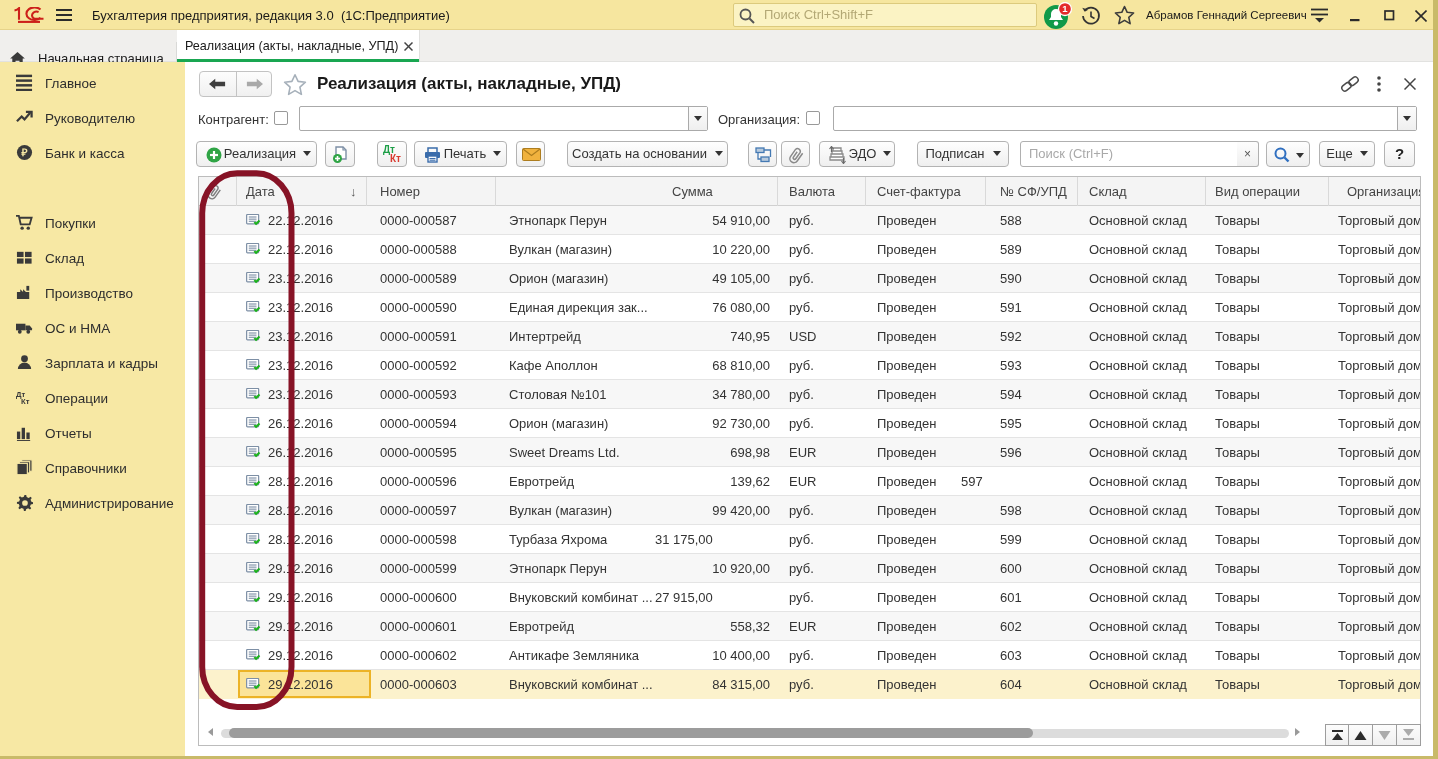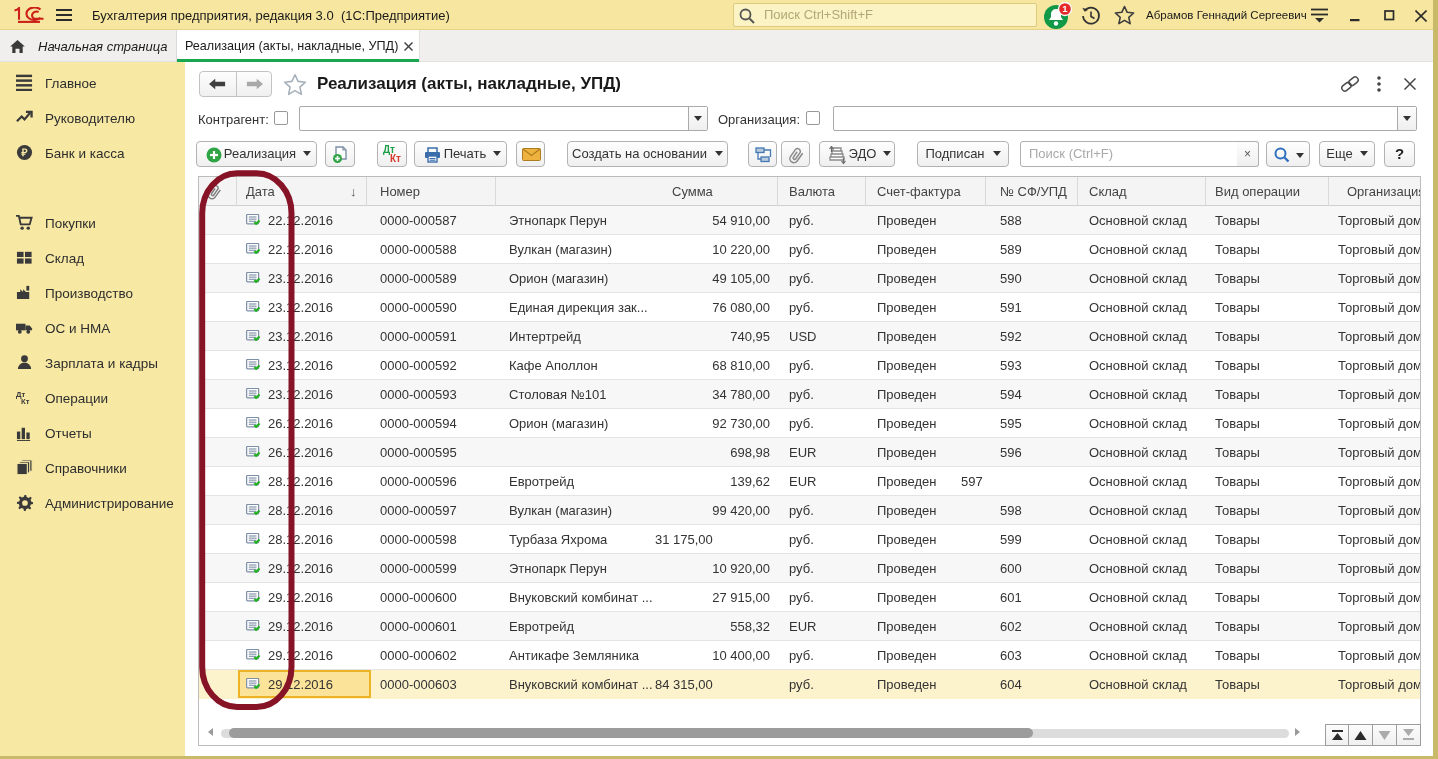--- a/index.html
+++ b/index.html
@@ -4,21 +4,21 @@
   * { margin:0; padding:0; box-sizing:border-box; }
   html,body { width:1438px; height:759px; overflow:hidden; }
   body { font-family:"Liberation Sans", sans-serif; font-size:13px; color:#333; background:#fff; position:relative; }
   .abs { position:absolute; }
   
   #topbar { left:0; top:0; width:1438px; height:30px; background:#f6e69f; border-bottom:1px solid #e6d38a; }
   #title { left:92px; top:8px; color:#1a1a1a; font-size:13px; }
   #tsearch { left:733px; top:3px; width:304px; height:24px; background:#fbf3c4; border:1px solid #dcca7d; border-radius:2px; color:#b3a875; font-size:13px; line-height:22px; padding-left:30px; }
   
   #tabbar { left:0; top:30px; width:1438px; height:32px; background:#f0efed; border-bottom:1px solid #e2e2e0; }
-  #hometab { left:0; top:0; width:177px; height:32px; border-right:1px solid #d9d9d7;font-style:italic; }
+  #hometab { left:0; top:12px; width:177px; height:32px; border-right:1px solid #d9d9d7; }
   #acttab { left:177px; top:0; width:243px; height:32px; background:#fff; border-right:1px solid #e0e0de; white-space:nowrap; }
   #acttab .grn { position:absolute; left:0; bottom:0; width:100%; height:3px; background:#19a651; }
   
   #sidebar { left:0; top:62px; width:185px; height:694px; background:#f7e8a4; }
   .sitem { position:absolute; left:0; width:185px; height:35px; color:#333; }
   .sitem .txt { position:absolute; left:45px; top:10px; font-size:13.5px; color:#2e2e2e; white-space:nowrap; }
   .sitem .ico { position:absolute; left:16px; top:8px; width:17px; height:17px; }
   
   #content { left:185px; top:62px; width:1247px; height:694px; background:#fff; }
   
@@ -570,20 +570,21 @@
             <g stroke="#7d8fa5" stroke-width="1.3">
               <line x1="3" y1="3.5" x2="12" y2="3.5"></line>
               <line x1="3" y1="6" x2="12" y2="6"></line>
               <line x1="3" y1="8.5" x2="12" y2="8.5"></line>
             </g>
             <path d="M9.5 9.5 L11.5 11.5 L15.5 7.5" fill="none" stroke="#19b219" stroke-width="2.4"></path>
           </svg>
           <span style="position:absolute;left:31px">26.12.2016</span>
         </div>
         <div class="cell" style="left:168px;width:129px;padding-left:13px">0000-000595</div>
+        <div class="cell" style="left:297px;width:159px;padding-left:13px">Sweet Dreams Ltd.</div>
         <div class="cell" style="left:456px;width:123px;text-align:right;padding-right:8px">698,98</div>
         <div class="cell" style="left:579px;width:88px;padding-left:11px">EUR</div>
         <div class="cell" style="left:667px;width:120px;padding-left:11px">Проведен</div>
         <div class="cell" style="left:787px;width:92px;padding-left:14px">596</div>
         <div class="cell" style="left:879px;width:128px;padding-left:11px">Основной склад</div>
         <div class="cell" style="left:1007px;width:123px;padding-left:9px">Товары</div>
         <div class="cell" style="left:1130px;width:91px;padding-left:9px">Торговый дом</div>
       </div>
 <div class="rline" style="top:289px"></div>
 <div class="row" style="top:290px">
@@ -690,21 +691,21 @@
               <line x1="3" y1="3.5" x2="12" y2="3.5"></line>
               <line x1="3" y1="6" x2="12" y2="6"></line>
               <line x1="3" y1="8.5" x2="12" y2="8.5"></line>
             </g>
             <path d="M9.5 9.5 L11.5 11.5 L15.5 7.5" fill="none" stroke="#19b219" stroke-width="2.4"></path>
           </svg>
           <span style="position:absolute;left:31px">29.12.2016</span>
         </div>
         <div class="cell" style="left:168px;width:129px;padding-left:13px">0000-000600</div>
         <div class="cell" style="left:297px;width:159px;padding-left:13px">Внуковский комбинат ...</div>
-        <div class="cell" style="left:456px;width:123px;text-align:right;padding-right:8px">27 915,00</div>
+        <div class="cell" style="left:456px;width:123px;padding-right:8px">27 915,00</div>
         <div class="cell" style="left:579px;width:88px;padding-left:11px">руб.</div>
         <div class="cell" style="left:667px;width:120px;padding-left:11px">Проведен</div>
         <div class="cell" style="left:787px;width:92px;padding-left:14px">601</div>
         <div class="cell" style="left:879px;width:128px;padding-left:11px">Основной склад</div>
         <div class="cell" style="left:1007px;width:123px;padding-left:9px">Товары</div>
         <div class="cell" style="left:1130px;width:91px;padding-left:9px">Торговый дом</div>
       </div>
 <div class="rline" style="top:434px"></div>
 <div class="row alt" style="top:435px">
         <div class="cell" style="left:38px;width:130px">
@@ -763,21 +764,21 @@
               <line x1="3" y1="3.5" x2="12" y2="3.5"></line>
               <line x1="3" y1="6" x2="12" y2="6"></line>
               <line x1="3" y1="8.5" x2="12" y2="8.5"></line>
             </g>
             <path d="M9.5 9.5 L11.5 11.5 L15.5 7.5" fill="none" stroke="#19b219" stroke-width="2.4"></path>
           </svg>
           <span style="position:absolute;left:31px">29.12.2016</span>
         </div>
         <div class="cell" style="left:168px;width:129px;padding-left:13px">0000-000603</div>
         <div class="cell" style="left:297px;width:159px;padding-left:13px">Внуковский комбинат ...</div>
-        <div class="cell" style="left:456px;width:123px;padding-right:8px">84 315,00</div>
+        <div class="cell" style="left:456px;width:123px;text-align:right;padding-right:8px">84 315,00</div>
         <div class="cell" style="left:579px;width:88px;padding-left:11px">руб.</div>
         <div class="cell" style="left:667px;width:120px;padding-left:11px">Проведен</div>
         <div class="cell" style="left:787px;width:92px;padding-left:14px">604</div>
         <div class="cell" style="left:879px;width:128px;padding-left:11px">Основной склад</div>
         <div class="cell" style="left:1007px;width:123px;padding-left:9px">Товары</div>
         <div class="cell" style="left:1130px;width:91px;padding-left:9px">Торговый дом</div>
       </div>
 
     <svg class="abs" style="left:7px;top:550px" width="10" height="10">
         <path d="M7 1 L2 5 L7 9 Z" fill="#9a9a9a"></path>

